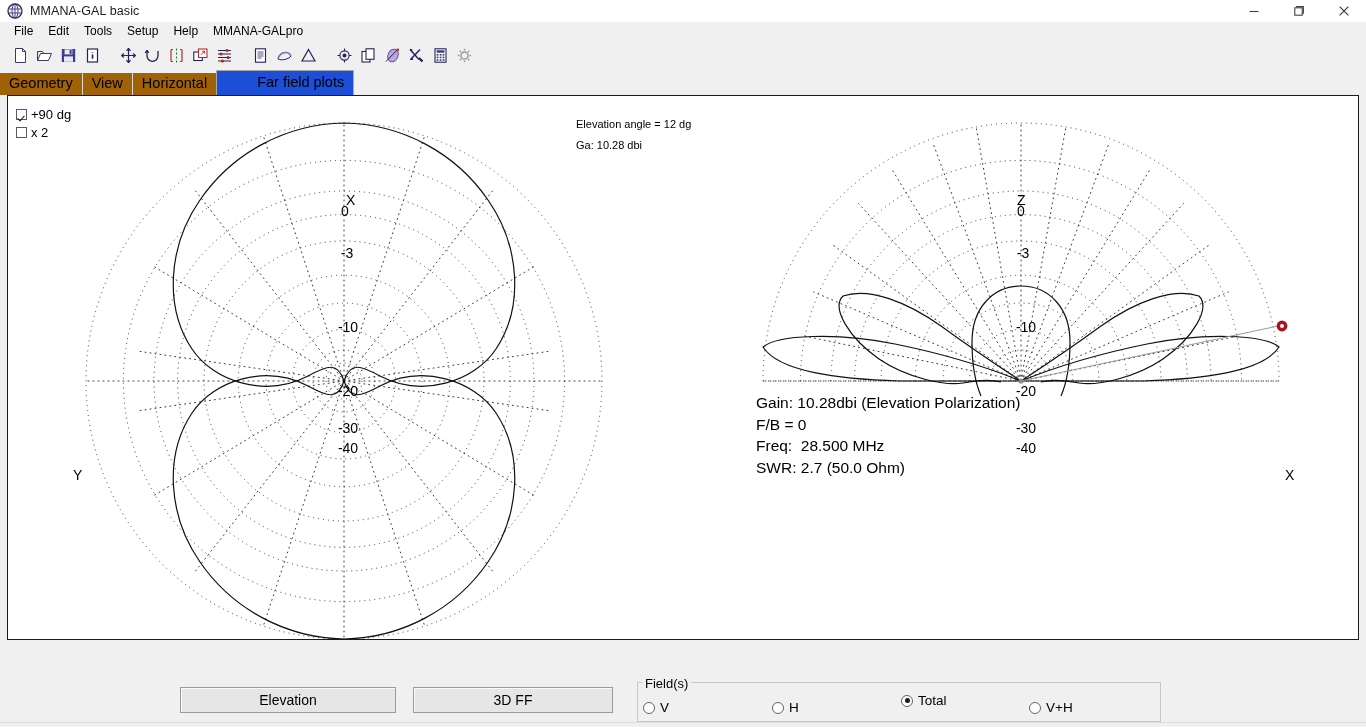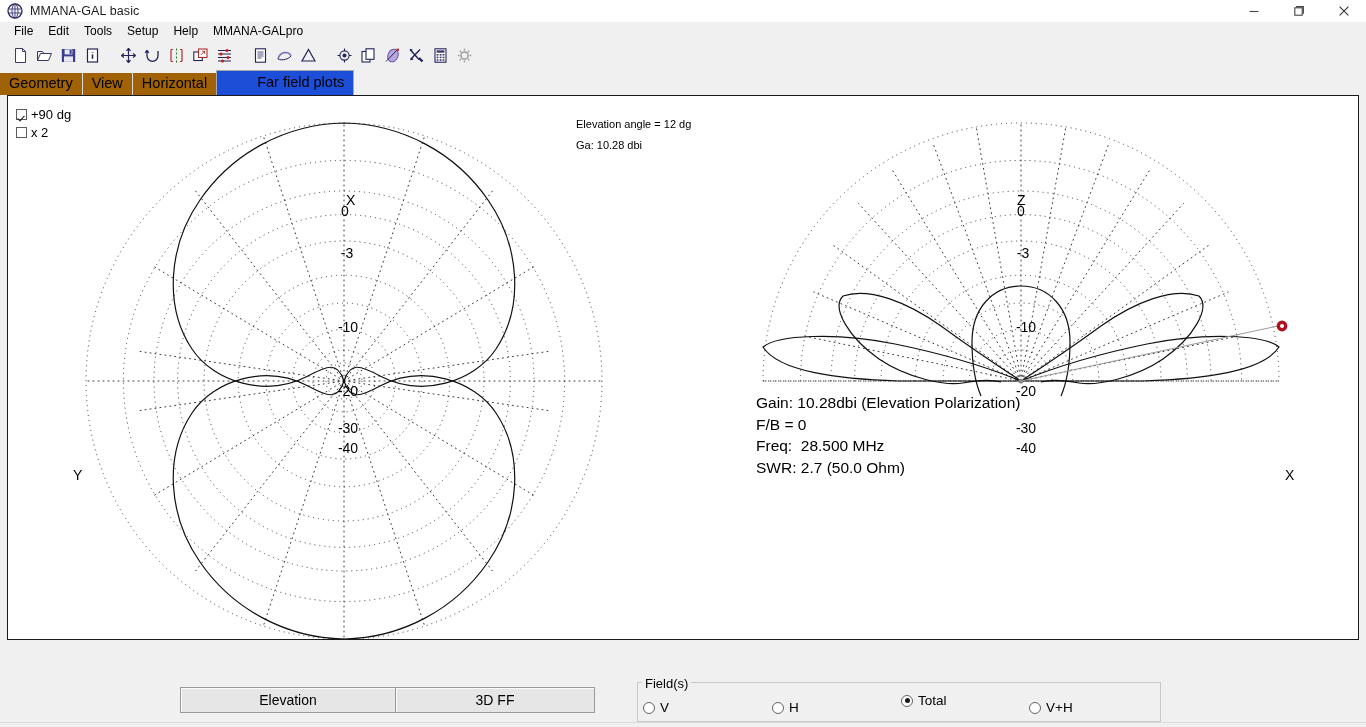--- a/index.html
+++ b/index.html
@@ -470,21 +470,21 @@
     <div class="info" style="left:748px;top:296px;">
       <div>Gain: 10.28dbi (Elevation Polarization)</div>
       <div>F/B = 0</div>
       <div>Freq:  28.500 MHz</div>
       <div>SWR: 2.7 (50.0 Ohm)</div>
     </div>
   </div>
 
   <div class="bottom">
     <div class="btn" style="left:180px;top:46px;width:216px;height:26px;">Elevation</div>
-    <div class="btn" style="left:395px;top:46px;width:200px;height:26px;">3D FF</div>
+    <div class="btn" style="left:413px;top:46px;width:200px;height:26px;">3D FF</div>
 
     <div class="group" style="left:637px;top:41px;width:524px;height:40px;"></div>
     <div class="group-label" style="left:642px;top:35px;">Field(s)</div>
 
     <div class="radio" style="left:643px;top:59px;">
       <span class="radio-dot"></span>
       <span>V</span>
     </div>
     <div class="radio" style="left:772px;top:59px;">
       <span class="radio-dot"></span>

